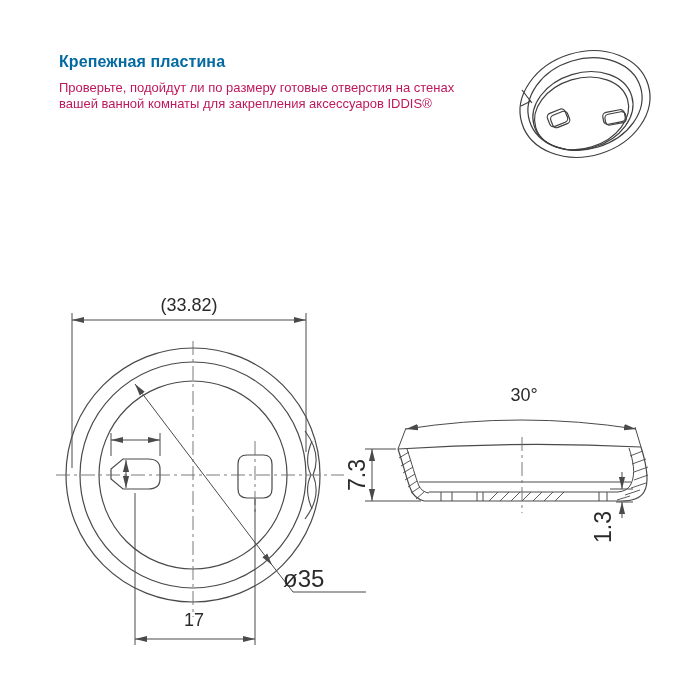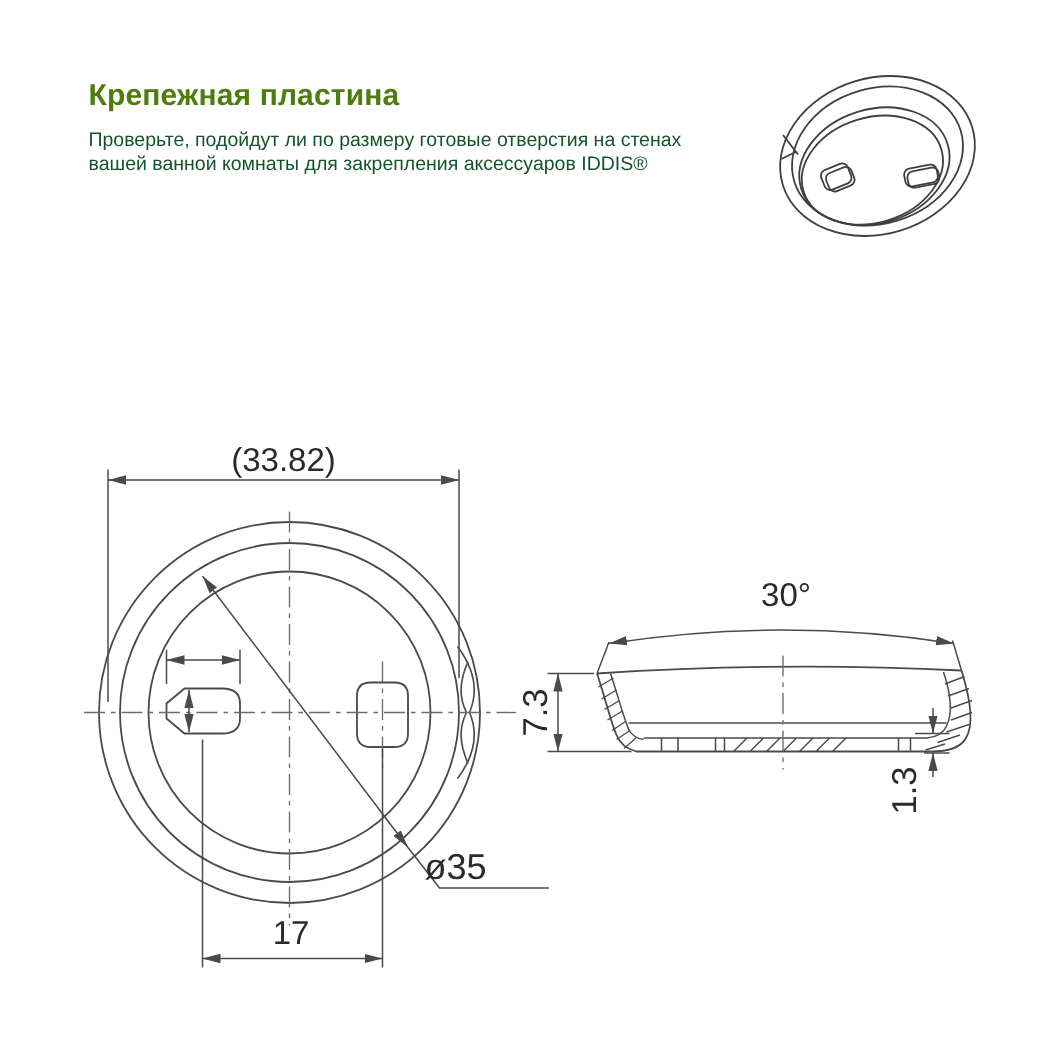--- a/index.html
+++ b/index.html
@@ -1,22 +1,22 @@
 <!DOCTYPE html>
 <html><head>
 <meta charset="utf-8">
 <style>
   html,body{margin:0;padding:0;background:#ffffff;}
   .page{position:relative;width:700px;height:700px;background:#ffffff;overflow:hidden;
         font-family:"Liberation Sans",sans-serif;}
   .header{position:absolute;left:59px;top:52px;width:450px;}
-  .title{margin:0;font-size:20px;line-height:1.2;font-weight:700;color:#4d7c0f;letter-spacing:.1px;}
-  .subtitle{margin:9px 0 0 0;font-size:13px;line-height:1.22;color:#14532d;width:437px;}
+  .title{margin:0;font-size:16px;line-height:1.2;font-weight:700;color:#0369a1;letter-spacing:.1px;}
+  .subtitle{margin:9px 0 0 0;font-size:13px;line-height:1.22;color:#be185d;width:437px;}
   svg{position:absolute;left:0;top:0;}
-  .dim{position:absolute;color:#2a2a2a;font-size:22px;white-space:nowrap;line-height:1;}
+  .dim{position:absolute;color:#2a2a2a;font-size:18px;white-space:nowrap;line-height:1;}
   .dim.center{transform:translateX(-50%);}
   .dim.rot{transform:translate(-50%,-50%) rotate(-90deg);font-size:23px;}
   .dim.dia{font-size:24px;}
 </style>
 </head>
 <body>
 
 <div class="page">
 
   <div class="header">

